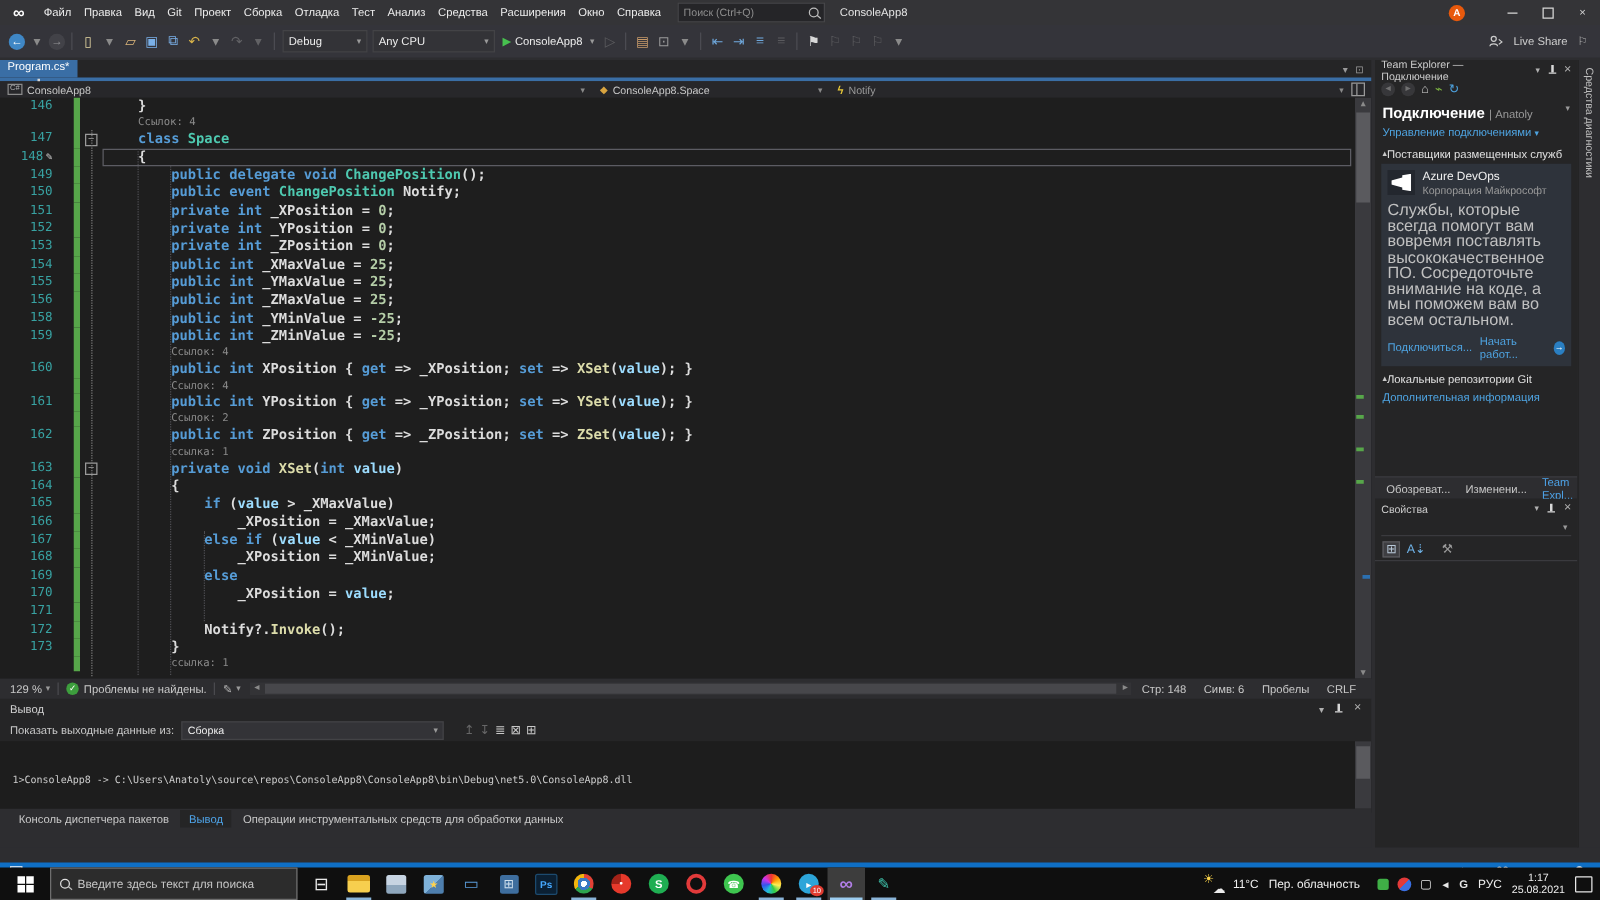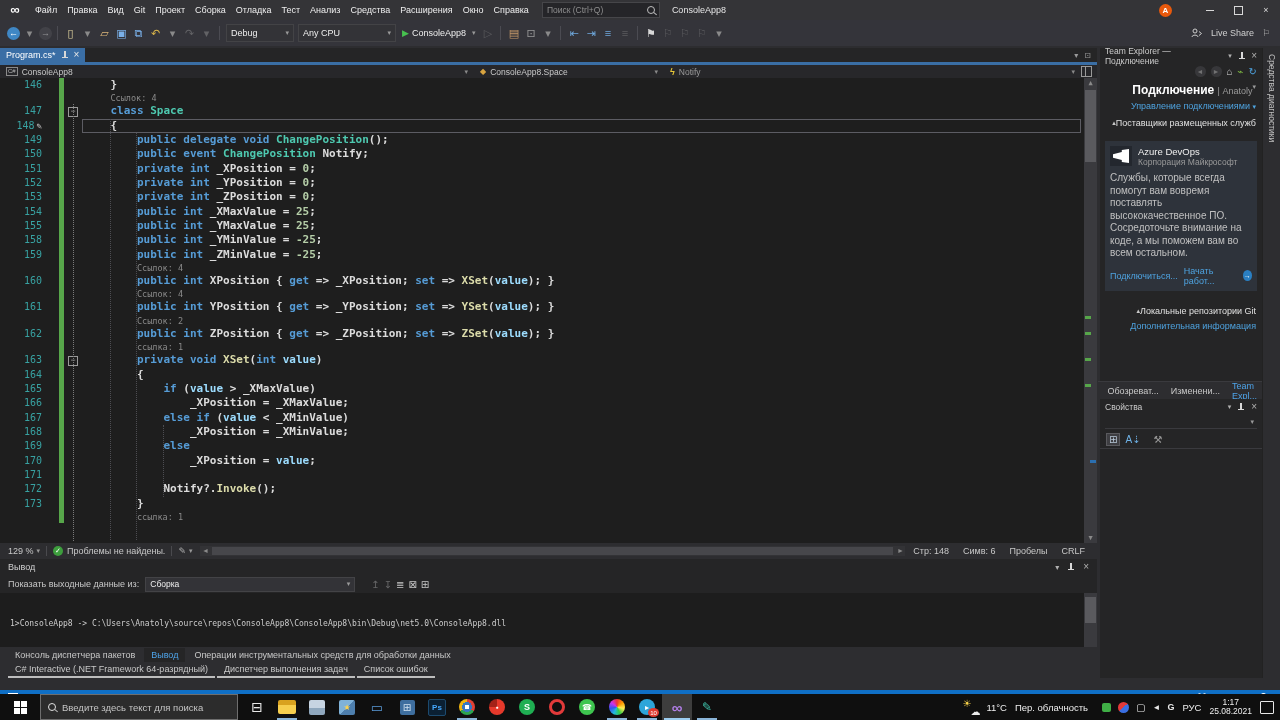--- a/index.html
+++ b/index.html
@@ -25,21 +25,21 @@
   .tbicon.circ{width:13px;height:13px;min-width:13px;border-radius:50%;font-size:9px;color:#fff;}
   .tbicon.dim{opacity:.45;}
   .tbsep{width:1px;height:14px;background:#4b4b52;margin:0 4px;display:inline-block;}
   .tbcombo{height:16px;background:#333337;border:1px solid #434346;color:#eee;font-size:9px;display:inline-flex;align-items:center;justify-content:space-between;padding:0 4px;margin:0 2px;width:62px;}
   .tbcaret{color:#9a9a9a;font-size:7px;margin-left:3px;}
   .tbrun{display:inline-flex;align-items:center;color:#ededed;font-size:9px;margin:0 4px;gap:3px;}
   .runplay{color:#47c14f;font-size:9px;}
   #tbar-right{margin-left:auto;display:flex;align-items:center;gap:8px;padding-right:10px;color:#d0d0d0;font-size:9px;}
   
   #tabstrip{left:0;top:48px;width:1097px;height:14px;background:#252526;border-bottom:3px solid #3a6ea5;display:flex;align-items:flex-end;}
-  #doc-tab{height:14px;background:#3a6ea5;color:#fff;font-size:9px;display:flex;align-items:center;padding:0 6px;gap:5px;}
+  #doc-tab{height:14px;background:#3a6ea5;color:#fff;font-size:9px;display:flex;align-items:center;padding:0 6px;gap:5px;flex-direction:column;}
   .pin{display:inline-block;width:8px;height:8px;position:relative;}
   .pin::before{content:'';position:absolute;left:3px;top:0;width:2px;height:6px;background:#d8d8d8;}
   .pin::after{content:'';position:absolute;left:1px;top:6px;width:6px;height:1.4px;background:#d8d8d8;}
   .xclose{color:#e8e8e8;font-size:10px;line-height:10px;}
   #tabstrip-right{margin-left:auto;display:flex;align-items:center;gap:6px;padding:0 6px 2px 0;color:#9a9a9a;font-size:8px;}
   
   #breadcrumb{left:0;top:65px;width:1097px;height:13px;background:#27272a;display:flex;align-items:center;font-size:8.5px;color:#c8c8c8;}
   .bseg{display:flex;align-items:center;gap:4px;height:13px;padding:0 6px;}
   .bsep-caret{color:#8a8a8a;font-size:7px;margin-left:auto;}
   .csproj-ic{border:1px solid #8a8a8a;color:#b5b5b5;font-size:6px;padding:0 1px;line-height:7px;}
@@ -89,43 +89,43 @@
   #out-text{height:54px;background:#1d1d1d;color:#cccccc;font-family:"DejaVu Sans Mono","Liberation Mono",monospace;font-size:8px;line-height:11px;padding:3px 0 0 10px;white-space:pre;position:relative;}
   #outscroll{position:absolute;right:0;top:0;width:13px;height:54px;background:#3a3a3e;}
   #outthumb{position:absolute;left:1px;top:4px;width:11px;height:26px;background:#5a5a5e;}
   
   #paneltabs{left:0;top:647px;width:1097px;height:31px;background:#2d2d30;font-size:9px;color:#c8c8c8;}
   .ptrow{display:flex;align-items:center;height:15px;padding-left:8px;gap:2px;}
   .ptab{padding:0 7px;line-height:14px;}
   .ptab.active{color:#4ea3e8;background:#252526;}
   .ptab.lit{border-bottom:2px solid #bdbdbd;}
   
-  #te{left:1100px;top:48px;width:162px;height:351px;background:#252526;color:#c8c8c8;display:flex;flex-direction:column;box-sizing:border-box;align-items:flex-end;}
+  #te{left:1100px;top:48px;width:162px;height:351px;background:#252526;color:#c8c8c8;display:flex;flex-direction:column;box-sizing:border-box;}
   .ptitle{height:15px;display:flex;align-items:center;font-size:8.5px;color:#cccccc;padding:0 5px;gap:6px;}
   .ptitle .sp{flex:1;}
   .ptitle .ticn{color:#b0b0b0;font-size:7px;}
   #te-tools{height:16px;display:flex;align-items:center;gap:5px;padding:0 5px;}
   .tecirc{width:11px;height:11px;border-radius:50%;background:#4a4a4e;color:#bdbdbd;font-size:7px;display:inline-flex;align-items:center;justify-content:center;}
   .tecirc.dim{opacity:.5;}
   #te-home{color:#d8d8d8;font-size:10px;}
   #te-plug{color:#7cb342;font-size:10px;}
   #te-refresh{color:#4ea3e0;font-size:10px;}
   #te-head{padding:4px 6px 2px 6px;font-size:12px;color:#ffffff;font-weight:bold;}
   #te-head .usr{font-weight:normal;color:#9a9a9a;font-size:9px;}
   .telink{color:#4ea3e0;font-size:9px;padding:2px 6px;}
   .tesec{font-size:9px;color:#e0e0e0;padding:5px 6px 3px 6px;display:flex;align-items:center;gap:0;}
   .tesec .tri{font-size:7px;color:#c8c8c8;}
-  #azure-card{margin:10px 5px;background:#2e333b;padding:5px;font-size:9px;}
+  #azure-card{margin:0 5px;background:#2e333b;padding:5px;font-size:9px;}
   #az-top{display:flex;gap:6px;align-items:flex-start;}
   #az-logo{width:22px;height:20px;background:#23272e;position:relative;flex:none;}
   #az-logo::after{content:'';position:absolute;left:3px;top:3px;width:16px;height:14px;background:#fff;
      clip-path:polygon(0 38%,55% 22%,55% 8%,100% 0,100% 100%,55% 92%,55% 78%,0 62%);}
   #az-name{color:#f0f0f0;font-size:9.5px;}
   #az-vendor{color:#9a9a9a;font-size:8.5px;}
-  #az-desc{color:#c0c0c0;font-size:10px;line-height:12.5px;margin-top:5px;}
+  #az-desc{color:#c0c0c0;font-size:13px;line-height:12.5px;margin-top:5px;}
   #az-links{margin-top:6px;display:flex;align-items:center;gap:6px;color:#4ea3e0;}
   .azarrow{width:11px;height:11px;border-radius:50%;background:#2a7fc2;color:#fff;font-size:7px;display:inline-flex;align-items:center;justify-content:center;}
   #git-text{color:#c0c0c0;font-size:9px;line-height:12.5px;padding:1px 6px;}
   #git-text b{color:#e8e8e8;}
   #te-tabs{margin-top:auto;height:17px;background:#2d2d30;display:flex;align-items:center;font-size:9px;gap:2px;padding-left:4px;border-top:1px solid #3a3a3e;}
   #te-tabs .ttab{padding:0 5px;color:#c8c8c8;}
   #te-tabs .ttab.active{color:#4ea3e8;}
   #props{left:1100px;top:399px;width:162px;height:279px;background:#252526;color:#c8c8c8;box-sizing:border-box;}
   #props-combo{margin:1px 5px;height:13px;border-bottom:1px solid #3a3a3e;display:flex;align-items:center;justify-content:flex-end;padding-right:3px;color:#9a9a9a;font-size:7px;}
   #props-tools{height:18px;display:flex;align-items:center;gap:5px;padding:0 6px;border-bottom:1px solid #3a3a3e;}
@@ -350,20 +350,26 @@
         <span class="fold"></span>
         <span class="ctext"><span class="tk-k">        public int </span><span class="tk-p">_XMaxValue = </span><span class="tk-n">25</span><span class="tk-p">;</span></span>
       </div>
       <div class="crow codeline">
         <span class="ln">155</span>
         <span class="chg"></span>
         <span class="fold"></span>
         <span class="ctext"><span class="tk-k">        public int </span><span class="tk-p">_YMaxValue = </span><span class="tk-n">25</span><span class="tk-p">;</span></span>
       </div>
       <div class="crow codeline">
+        <span class="ln">156</span>
+        <span class="chg"></span>
+        <span class="fold"></span>
+        <span class="ctext"><span class="tk-k">        public int </span><span class="tk-p">_ZMaxValue = </span><span class="tk-n">25</span><span class="tk-p">;</span></span>
+      </div>
+      <div class="crow codeline">
         <span class="ln">158</span>
         <span class="chg"></span>
         <span class="fold"></span>
         <span class="ctext"><span class="tk-k">        public int </span><span class="tk-p">_YMinValue = </span><span class="tk-n">-25</span><span class="tk-p">;</span></span>
       </div>
       <div class="crow codeline">
         <span class="ln">159</span>
         <span class="chg"></span>
         <span class="fold"></span>
         <span class="ctext"><span class="tk-k">        public int </span><span class="tk-p">_ZMinValue = </span><span class="tk-n">-25</span><span class="tk-p">;</span></span>
@@ -553,25 +559,20 @@
       <div id="outthumb"></div>
     </div>
   </div>
 </div>
 
 <div id="paneltabs" class="abs">
   <div class="ptrow">
     <span class="ptab">Консоль диспетчера пакетов</span>
     <span class="ptab active">Вывод</span>
     <span class="ptab">Операции инструментальных средств для обработки данных</span>
-  </div>
-  <div class="ptrow">
-    <span class="ptab lit">C# Interactive (.NET Framework 64-разрядный)</span>
-    <span class="ptab lit">Диспетчер выполнения задач</span>
-    <span class="ptab lit">Список ошибок</span>
   </div>
 </div>
 
 <div id="te" class="abs">
   <div class="ptitle">
     <span>Team Explorer — Подключение</span>
     <span class="sp"></span>
     <span class="ticn">▾</span>
     <span class="pin"></span>
     <span class="xclose" style="color:#b0b0b0;">×</span>

